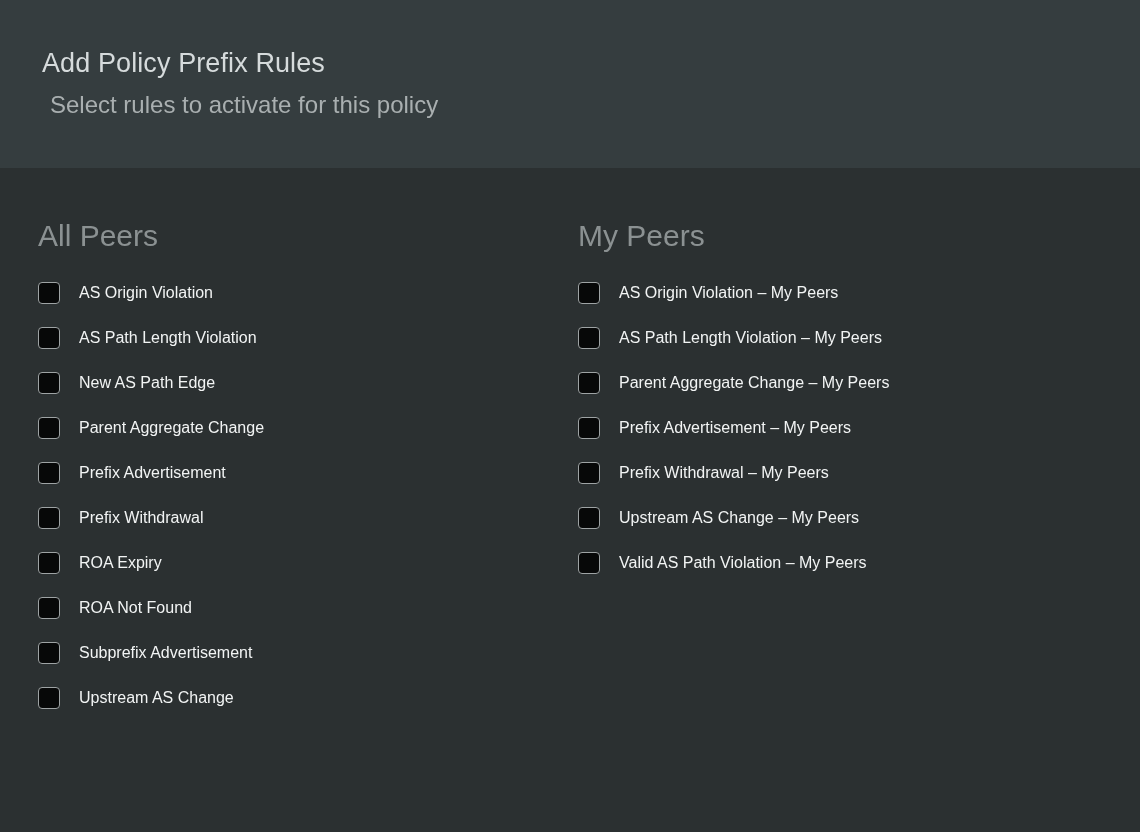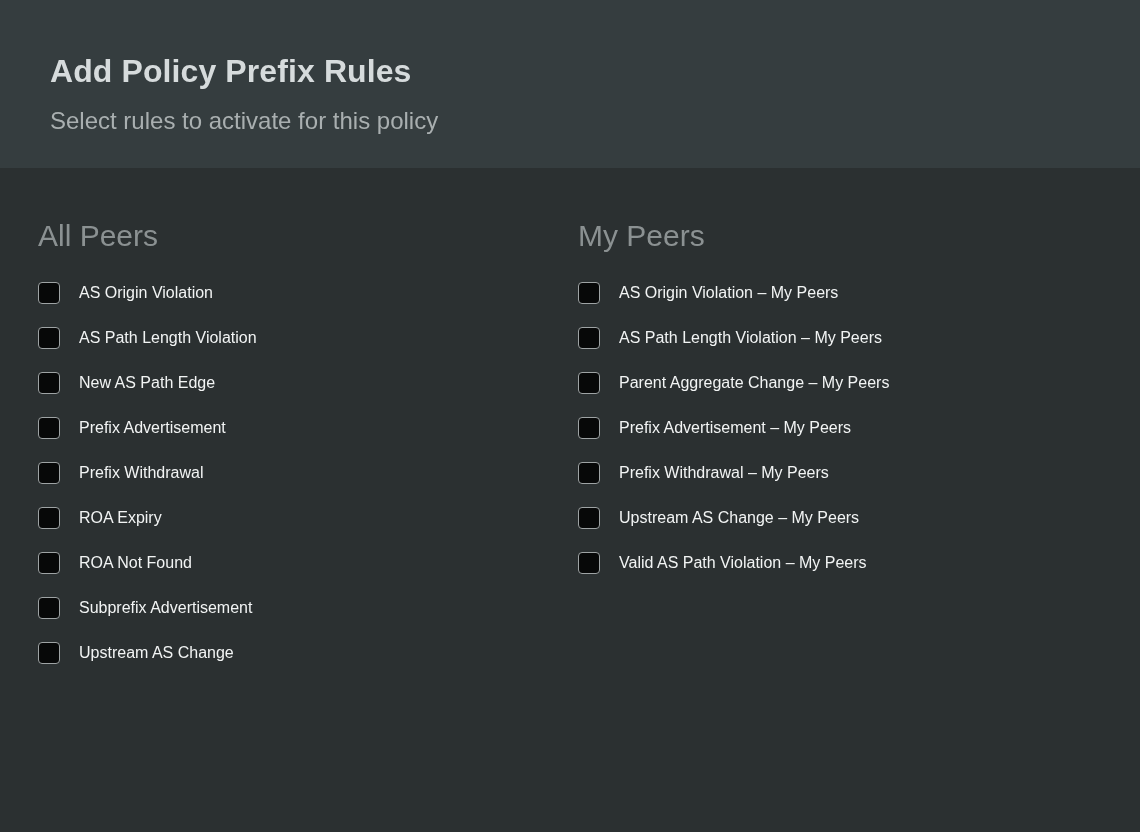--- a/index.html
+++ b/index.html
@@ -18,25 +18,25 @@
 
   
   .header {
     background: #353d3f;
     height: 168px;
     box-sizing: border-box;
     padding: 36px 0 0 38px;
   }
   .page-title {
     color: #d6dbdc;
-    font-size: 32px;
-    font-weight: 700;
+    font-size: 27px;
+    font-weight: 400;
     line-height: 46px;
     letter-spacing: 0.1px;
-    margin: 12px;
+    margin: 4px;
   }
   .page-subtitle {
     color: #a9afb0;
     font-size: 24px;
     font-weight: 400;
     line-height: 30px;
     margin: 4px 0 0 12px;
   }
 
   
@@ -111,20 +111,24 @@
         <li class="rule-item">
           <span class="checkbox"></span>
           <span class="rule-label">AS Path Length Violation</span>
         </li>
         <li class="rule-item">
           <span class="checkbox"></span>
           <span class="rule-label">New AS Path Edge</span>
         </li>
         <li class="rule-item">
           <span class="checkbox"></span>
+          <span class="rule-label">Parent Aggregate Change</span>
+        </li>
+        <li class="rule-item">
+          <span class="checkbox"></span>
           <span class="rule-label">Prefix Advertisement</span>
         </li>
         <li class="rule-item">
           <span class="checkbox"></span>
           <span class="rule-label">Prefix Withdrawal</span>
         </li>
         <li class="rule-item">
           <span class="checkbox"></span>
           <span class="rule-label">ROA Expiry</span>
         </li>

